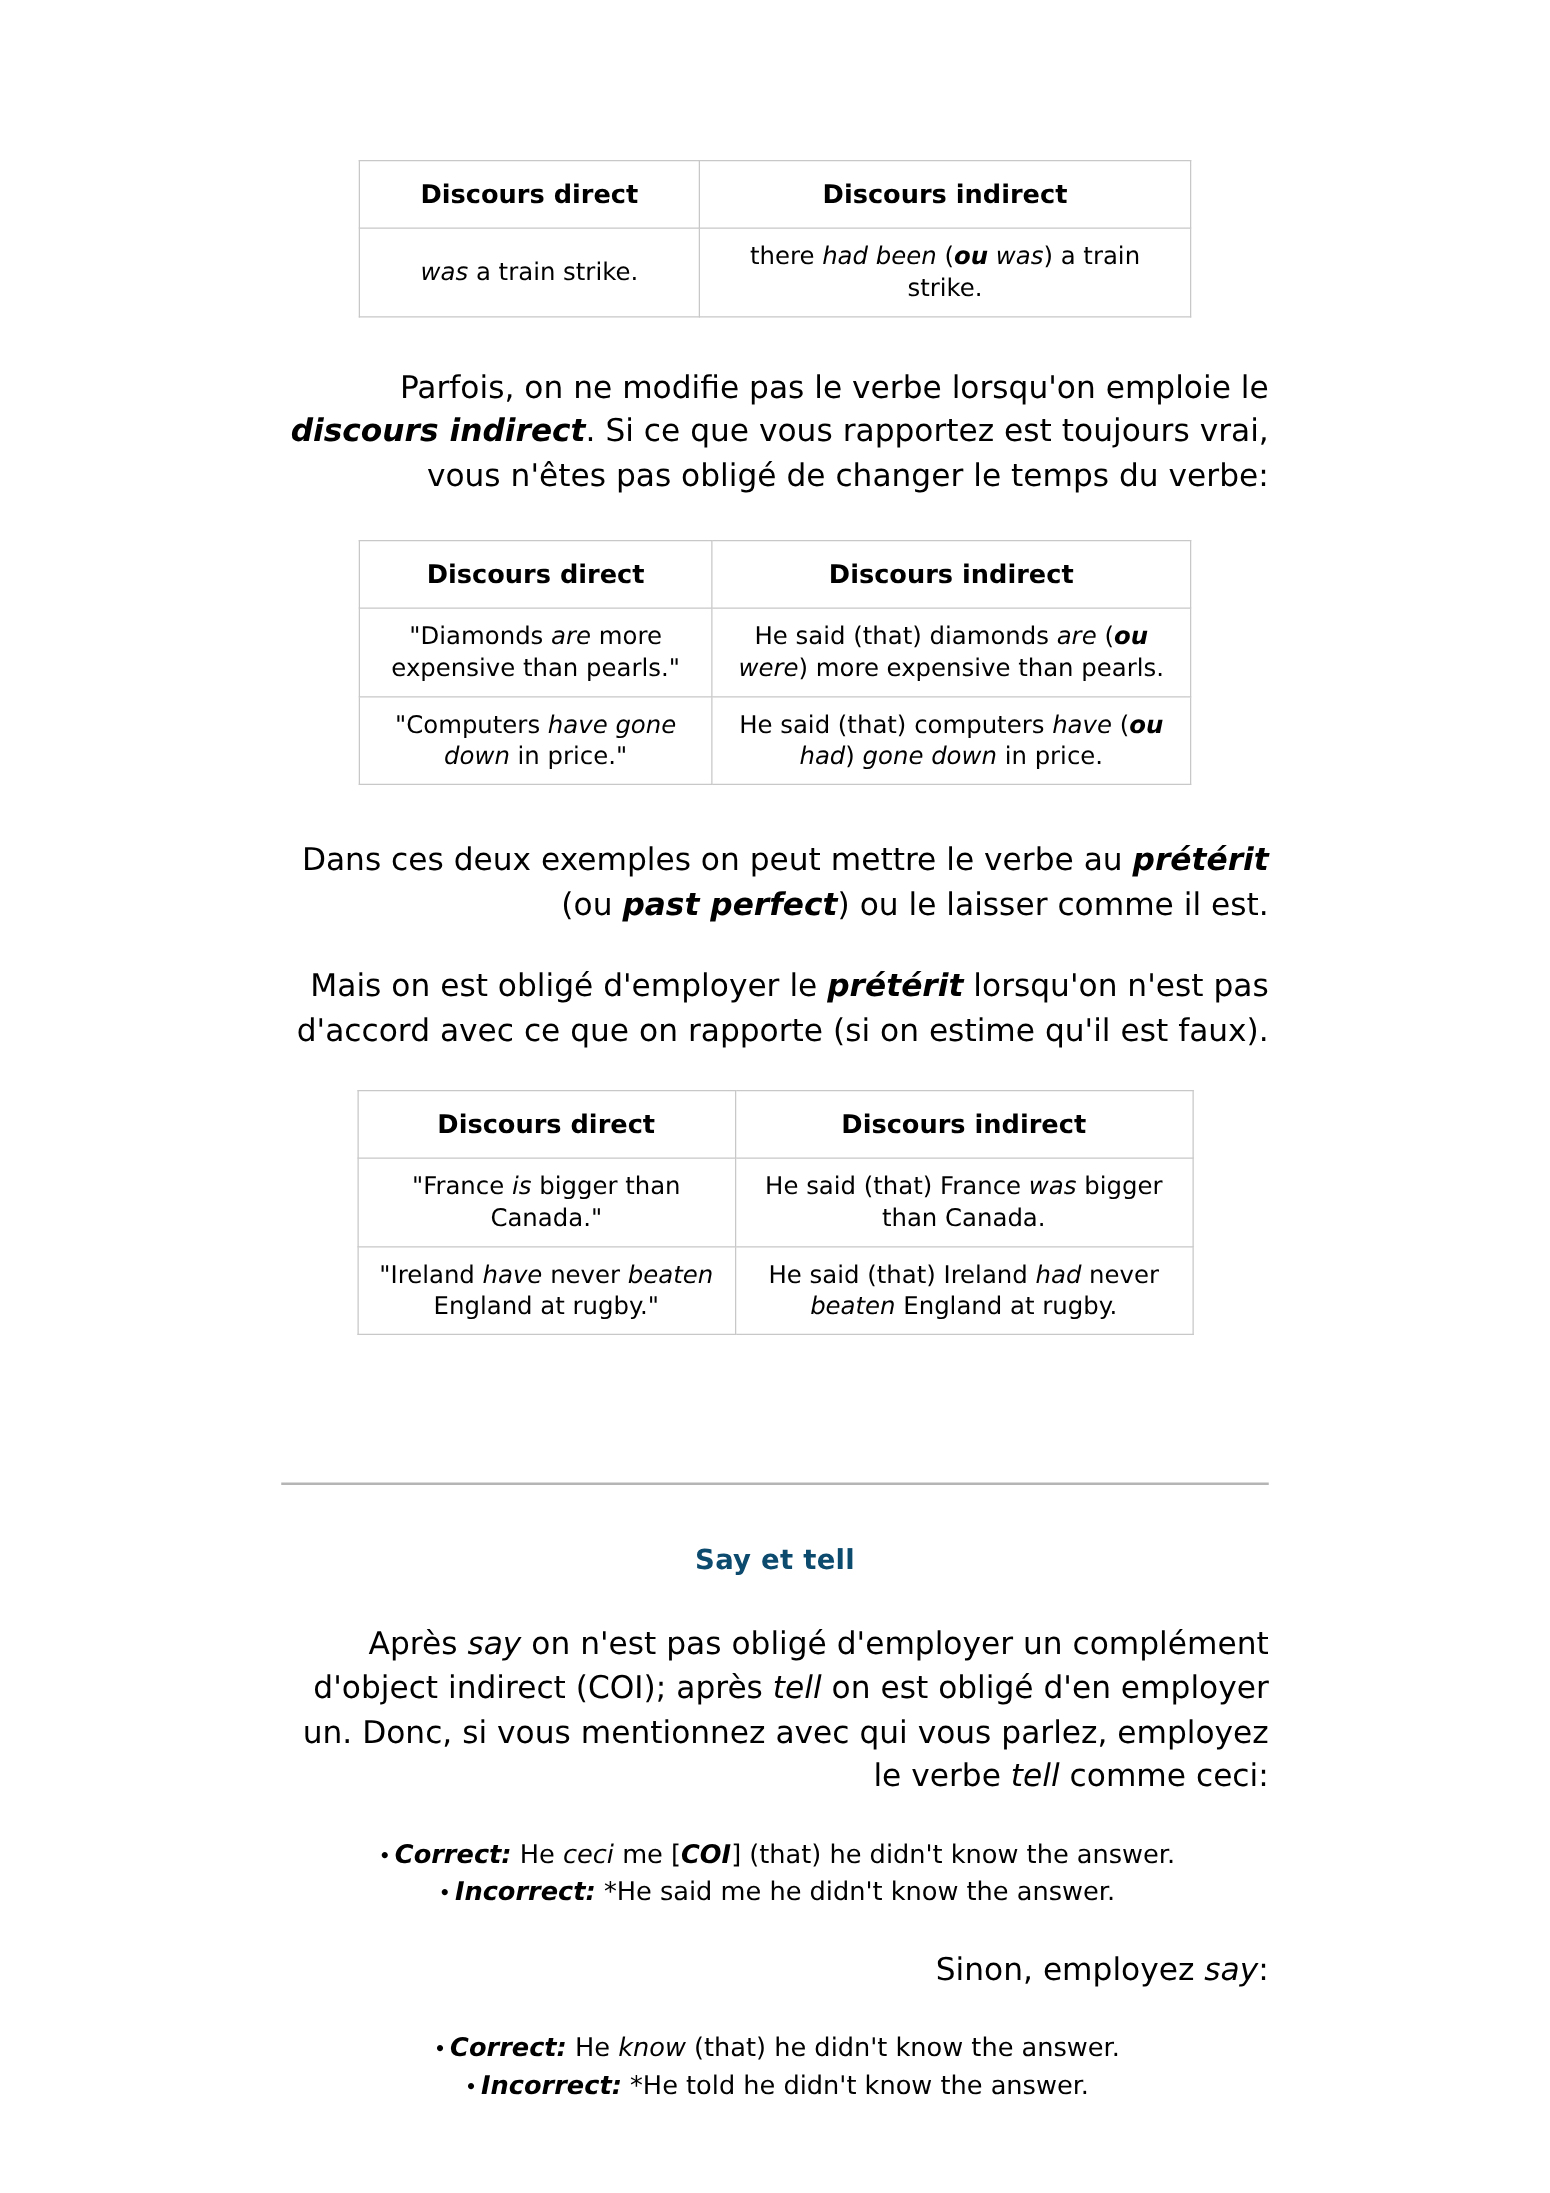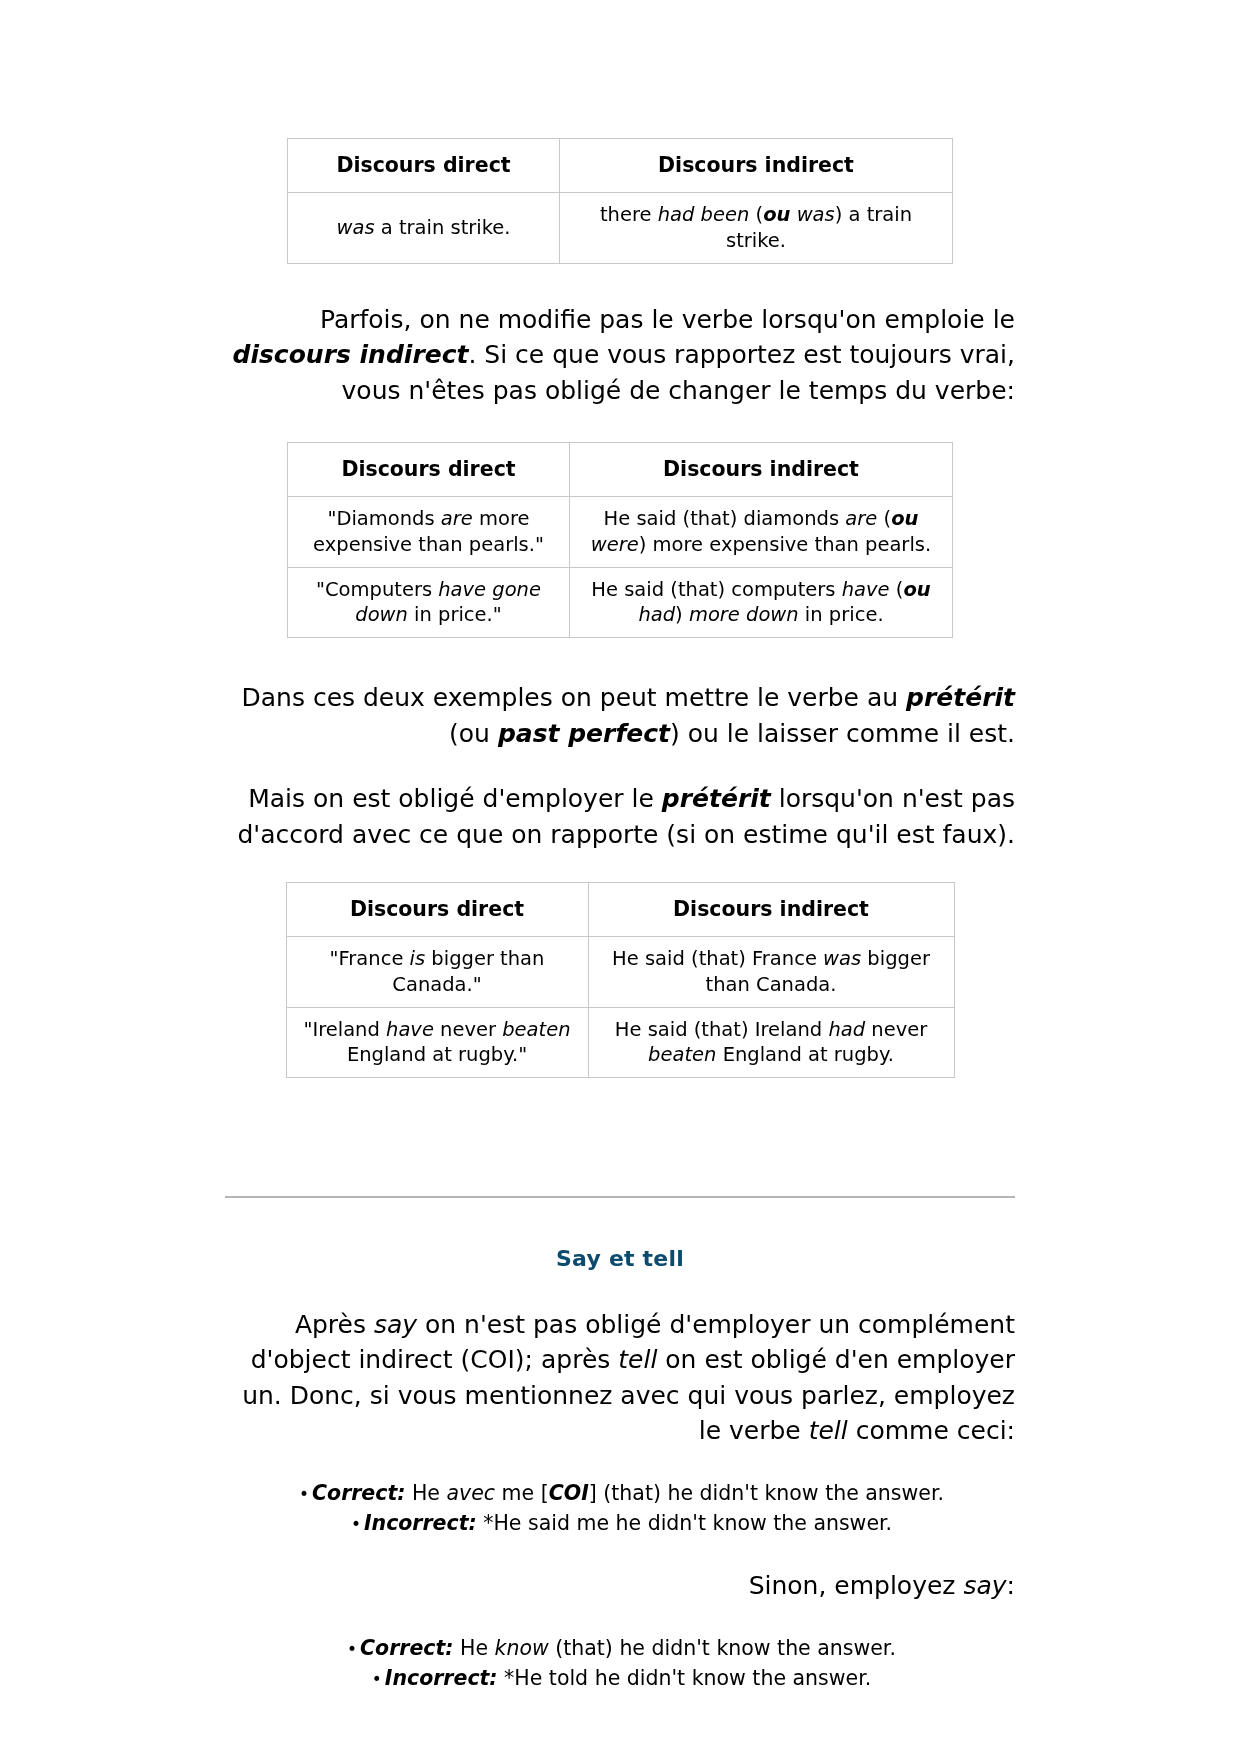--- a/index.html
+++ b/index.html
@@ -11,21 +11,21 @@
     width: 1240px;
     height: 1754px;
     font-family: "DejaVu Sans", sans-serif;
     color: #000000;
     position: relative;
     overflow: hidden;
   }
   .page {
     width: 1240px;
     min-height: 1754px;
-    padding: 10px;
+    padding: 0;
     box-sizing: border-box;
   }
   .content {
     margin: 0 auto;
     width: 790px;
     padding-top: 128px;
   }
 
   
   table.dd-table {
@@ -157,21 +157,21 @@
         <th>Discours indirect</th>
       </tr>
     </thead>
     <tbody>
       <tr>
         <td>"Diamonds <em>are</em> more expensive than pearls."</td>
         <td>He said (that) diamonds <em>are</em> (<b>ou</b> <em>were</em>) more expensive than pearls.</td>
       </tr>
       <tr>
         <td>"Computers <em>have gone down</em> in price."</td>
-        <td>He said (that) computers <em>have</em> (<b>ou</b> <em>had</em>) <em>more down</em> in price.</td>
+        <td>He said (that) computers <em>have</em> (<b>ou</b> <em>had</em>) <em>gone down</em> in price.</td>
       </tr>
     </tbody>
   </table>
 
   <div class="gap-c"></div>
 
   <p class="para">Dans ces deux exemples on peut mettre le verbe au <b>prétérit</b> (ou <b>past perfect</b>) ou le laisser comme il est.</p>
 
   <div class="gap-d"></div>
 
@@ -207,21 +207,21 @@
   <h2 class="section-title" style="color: #0c4a6e;">Say et tell</h2>
 
   <div class="gap-f"></div>
 
   <p class="para">Après <em>say</em> on n'est pas obligé d'employer un complément d'object indirect (COI); après <em>tell</em> on est obligé d'en employer un. Donc, si vous mentionnez avec qui vous parlez, employez le verbe <em>tell</em> comme ceci:</p>
 
   <div class="gap-d"></div>
 
   <ul class="bullets">
     <li>
-      <span class="bullet-dot">•</span><span><b>Correct:</b> He <em>avec</em> me [<b>COI</b>] (that) he didn't know the answer.</span>
+      <span class="bullet-dot">•</span><span><b>Correct:</b> He <em>ceci</em> me [<b>COI</b>] (that) he didn't know the answer.</span>
     </li>
     <li>
       <span class="bullet-dot">•</span><span><b>Incorrect:</b> *He said me he didn't know the answer.</span>
     </li>
   </ul>
 
   <div class="gap-d"></div>
 
   <p class="para">Sinon, employez <em>say</em>:</p>
 

